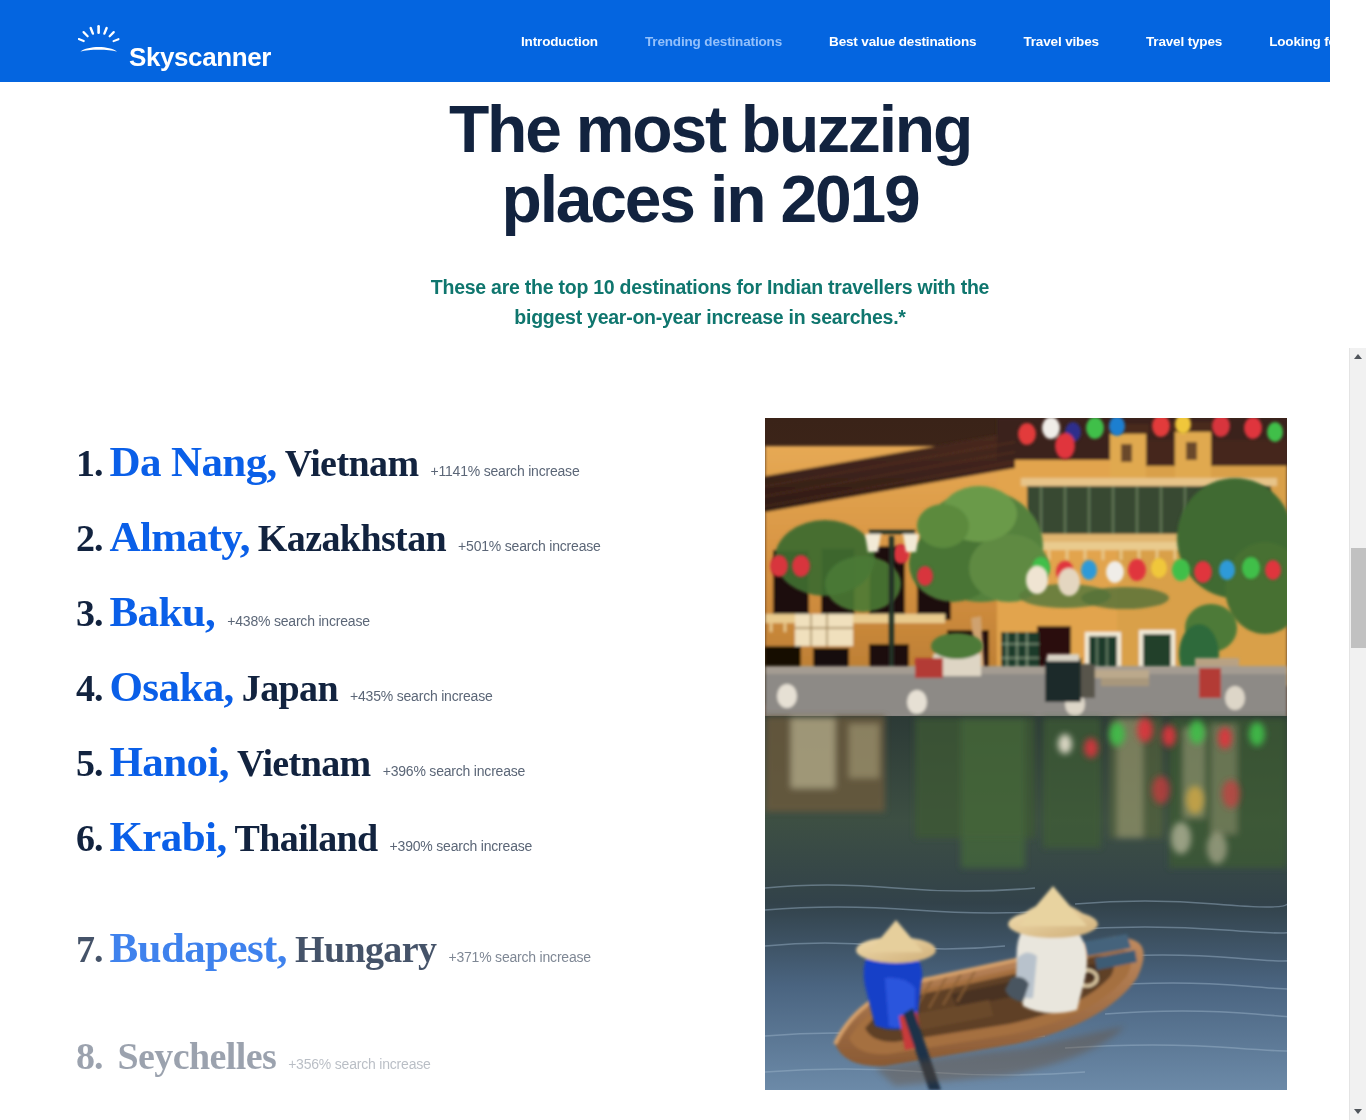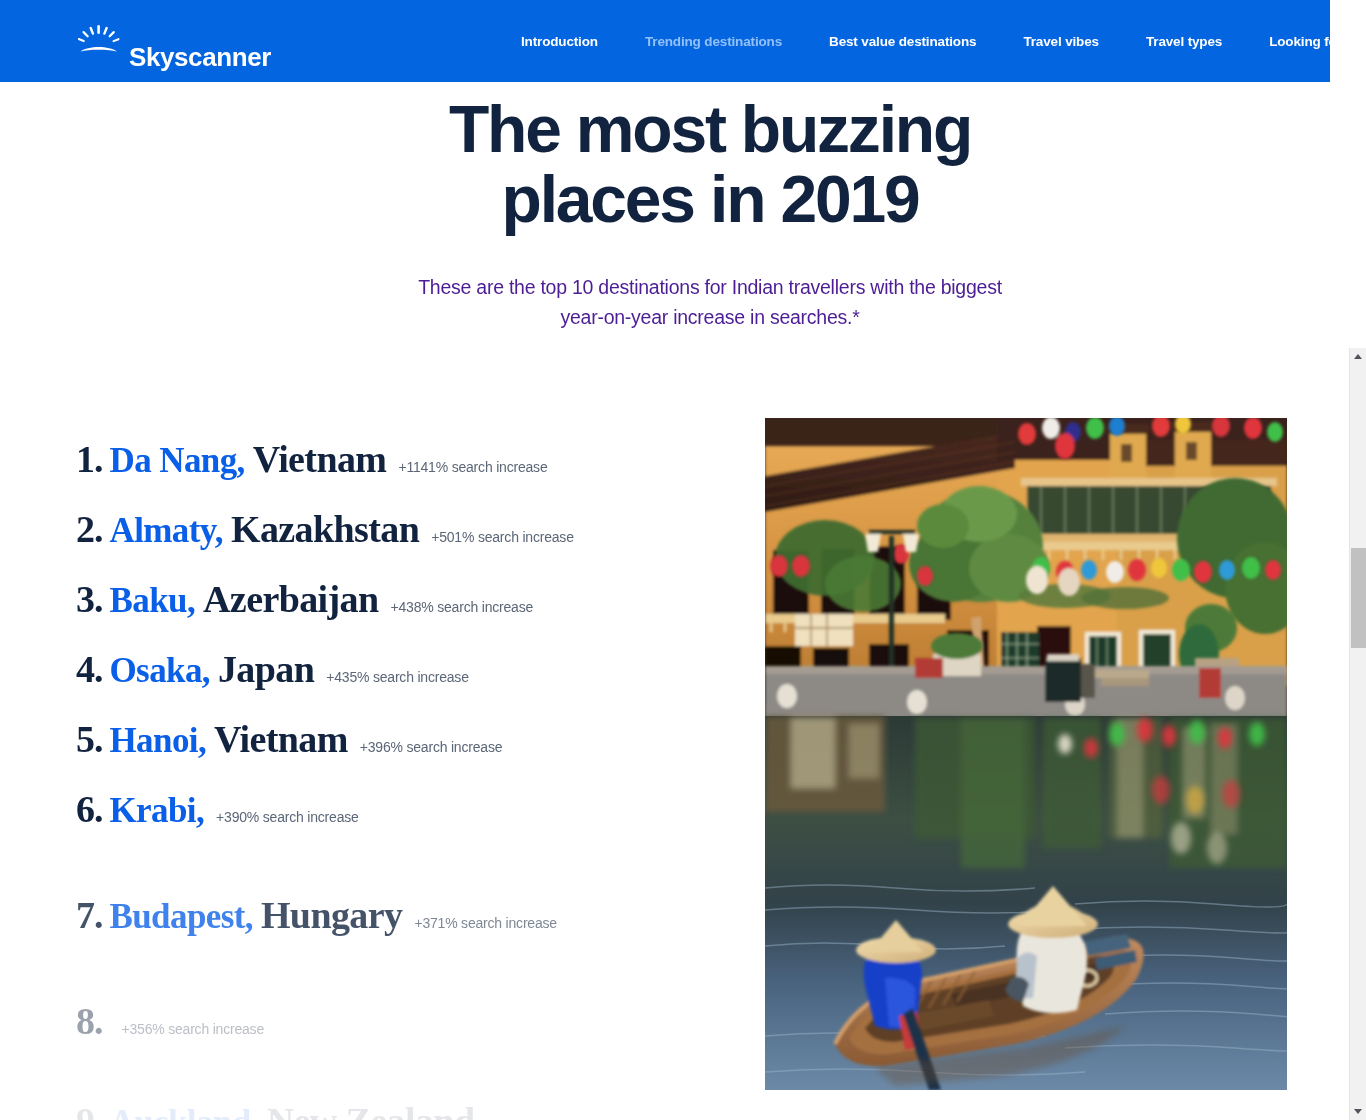--- a/index.html
+++ b/index.html
@@ -90,23 +90,23 @@
     max-width: 560px;
     margin-left: auto;
     margin-right: auto;
   }
 
   .hero-sub {
     margin: 37px auto 0;
     max-width: 620px;
     font-size: 19.5px;
     line-height: 1.55;
-    color: #4c1d95;
+    color: #0f766e;
     letter-spacing: -0.25px;
-    font-weight: 400;
+    font-weight: 700;
   }
 
   
   .dest-list {
     position: absolute;
     top: 437px;
     left: 76px;
     width: 660px;
     list-style: none;
   }
@@ -121,21 +121,21 @@
 
   .dest-rank {
     font-size: 38px;
     font-weight: 700;
     color: #12233f;
     letter-spacing: -1px;
     margin-right: 7px;
   }
 
   .dest-city {
-    font-size: 35px;
+    font-size: 43px;
     font-weight: 700;
     color: #0a5fe8;
     letter-spacing: -0.6px;
   }
 
   .dest-country {
     font-size: 38px;
     font-weight: 700;
     color: #12233f;
     letter-spacing: -0.6px;
@@ -268,53 +268,54 @@
     <li class="dest-item">
       <span class="dest-rank">2.</span>
       <span class="dest-city">Almaty,</span>
       <span class="dest-country">Kazakhstan</span>
       <span class="dest-increase">+501% search increase</span>
     </li>
 
     <li class="dest-item">
       <span class="dest-rank">3.</span>
       <span class="dest-city">Baku,</span>
-      <span class="dest-country">Azerbaijan</span>
       <span class="dest-increase">+438% search increase</span>
     </li>
 
     <li class="dest-item">
       <span class="dest-rank">4.</span>
       <span class="dest-city">Osaka,</span>
       <span class="dest-country">Japan</span>
       <span class="dest-increase">+435% search increase</span>
     </li>
 
     <li class="dest-item">
       <span class="dest-rank">5.</span>
       <span class="dest-city">Hanoi,</span>
       <span class="dest-country">Vietnam</span>
       <span class="dest-increase">+396% search increase</span>
     </li>
 
     <li class="dest-item">
       <span class="dest-rank">6.</span>
       <span class="dest-city">Krabi,</span>
+      <span class="dest-country">Thailand</span>
       <span class="dest-increase">+390% search increase</span>
     </li>
 
     <li class="dest-item fade-1">
       <span class="dest-rank">7.</span>
       <span class="dest-city">Budapest,</span>
       <span class="dest-country">Hungary</span>
       <span class="dest-increase">+371% search increase</span>
     </li>
 
     <li class="dest-item fade-2">
       <span class="dest-rank">8.</span>
+      <span class="dest-country">Seychelles</span>
       <span class="dest-increase">+356% search increase</span>
     </li>
 
     <li class="dest-item fade-3">
       <span class="dest-rank">9.</span>
       <span class="dest-city">Auckland,</span>
       <span class="dest-country">New Zealand</span>
 
     </li>
 

